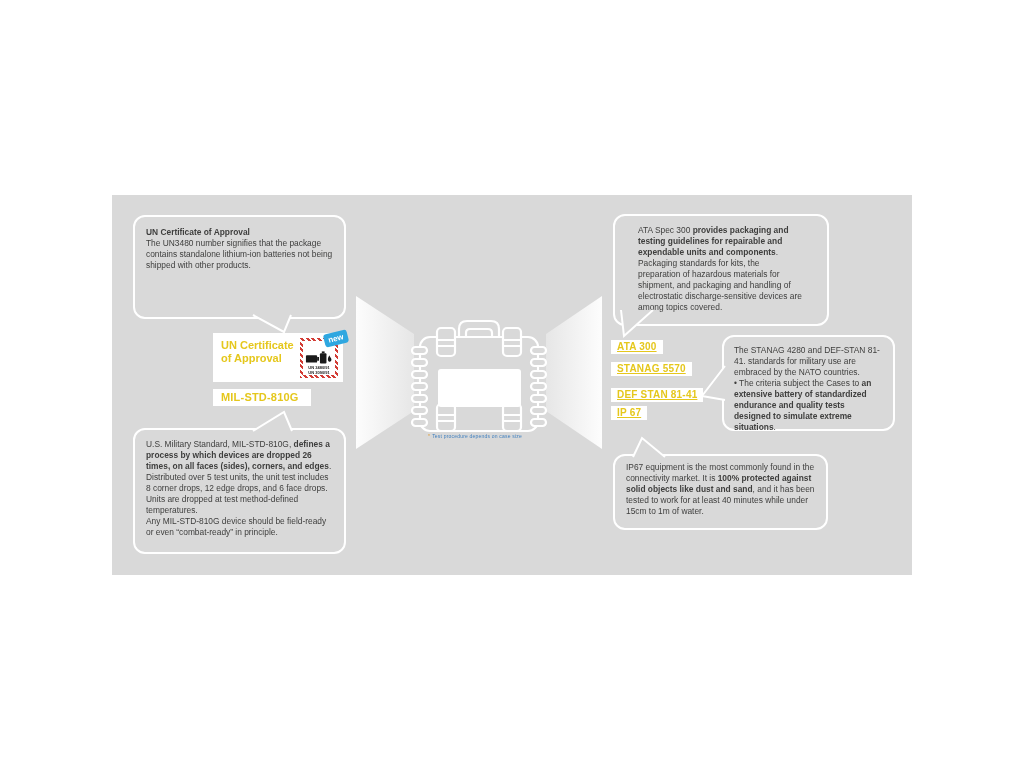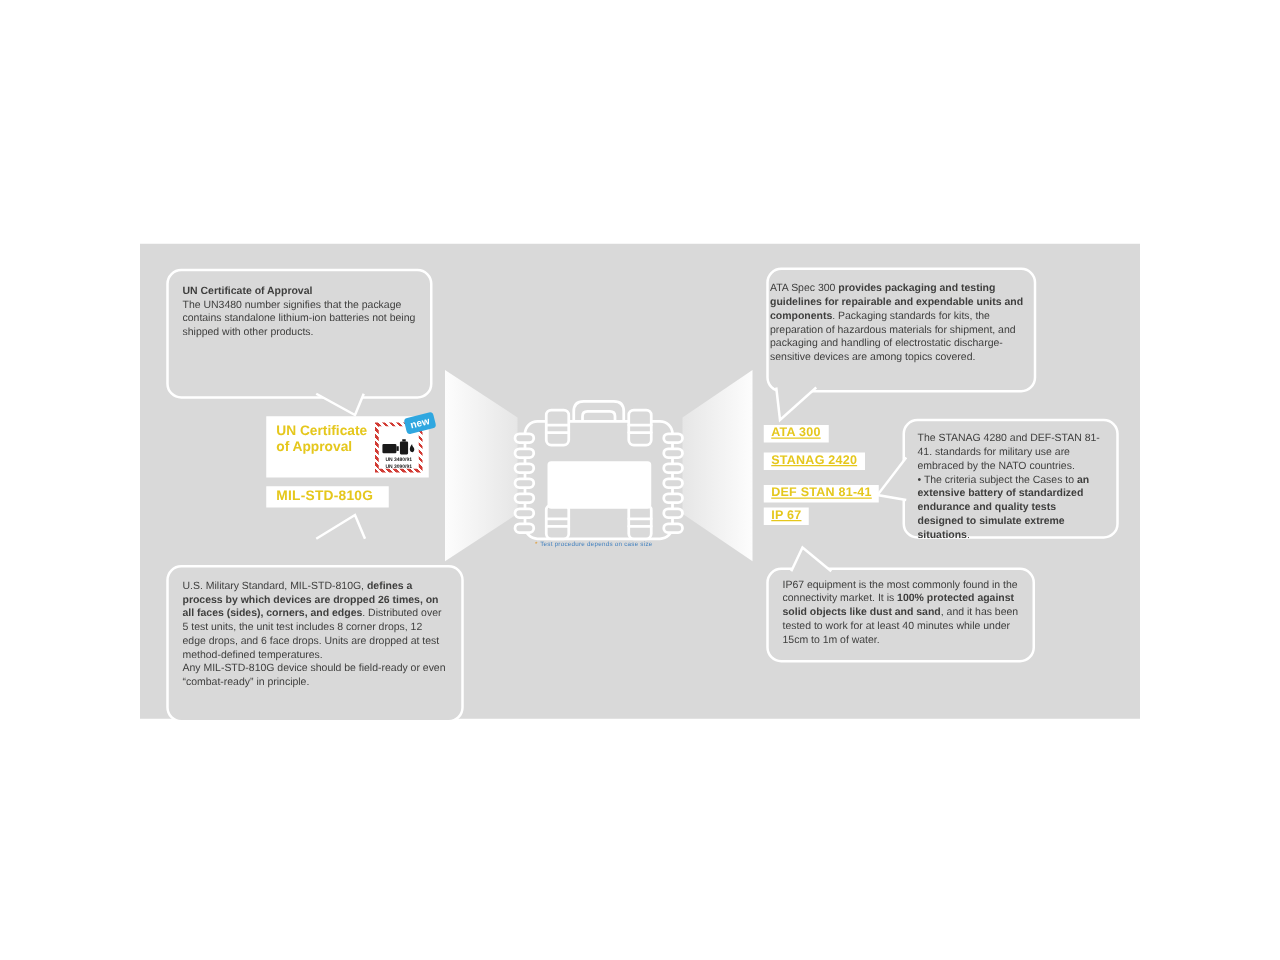--- a/index.html
+++ b/index.html
@@ -4,22 +4,22 @@
 <style>
   html,body{margin:0;padding:0;background:#fff;}
   #canvas{position:relative;width:1024px;height:768px;background:#fff;overflow:hidden;
           font-family:"Liberation Sans",sans-serif;}
   #band{position:absolute;left:112px;top:195px;width:800px;height:380px;background:#d9d9d9;}
   .bubble{position:absolute;box-sizing:border-box;background:#d9d9d9;border:2px solid #fff;
           border-radius:12px;color:#3e3e3d;font-size:8.4px;line-height:1.31;z-index:1;}
   .bubble p{margin:0;}
   .b{font-weight:bold;}
   #bubble-un{left:133px;top:215px;width:213px;height:104px;padding:10px 11px;}
-  #bubble-mil{left:133px;top:452px;width:238px;height:126px;padding:9px 11px;}
-  #bubble-ata{left:613px;top:214px;width:216px;height:100px;padding:9px 1px;}
+  #bubble-mil{left:133px;top:428px;width:213px;height:126px;padding:9px 11px;}
+  #bubble-ata{left:613px;top:214px;width:216px;height:112px;padding:9px 23px;}
   #bubble-stanag{left:722px;top:335px;width:173px;height:96px;padding:8px 10px;}
   #bubble-ip67{left:613px;top:454px;width:215px;height:76px;padding:6px 11px;}
   #overlay{position:absolute;left:0;top:0;z-index:5;pointer-events:none;}
   .whitebox{position:absolute;background:#fff;z-index:6;}
   #un-box{left:213px;top:333px;width:130px;height:49px;}
   #un-box .heading{position:absolute;left:8px;top:6px;color:#e5c71c;font-weight:bold;
                    font-size:11px;line-height:1.2;}
   #mil-bar{left:213px;top:389px;width:98px;height:17px;color:#e5c71c;font-weight:bold;
            font-size:11px;line-height:17px;padding-left:8px;box-sizing:border-box;letter-spacing:.2px;}
   .right-bar{position:absolute;left:611px;background:#fff;color:#e5c71c;font-weight:bold;
@@ -151,20 +151,20 @@
         <div class="sticker-line">UN 3480/91</div>
         <div class="sticker-line">UN 3090/91</div>
       </div>
       <div id="new-badge">new</div>
     </div>
   </div>
 
   <div class="whitebox" id="mil-bar">MIL-STD-810G</div>
 
   <div class="right-bar" id="bar-ata">ATA 300</div>
-  <div class="right-bar" id="bar-stanag">STANAG 2420</div>
+  <div class="right-bar" id="bar-stanag">STANAG 5570</div>
   <div class="right-bar" id="bar-def">DEF STAN 81-41</div>
   <div class="right-bar" id="bar-ip">IP 67</div>
 
   <div id="footnote">
     <span class="marker">*</span><span>Test procedure depends on case size</span>
   </div>
 </div>
 
 </body></html>

